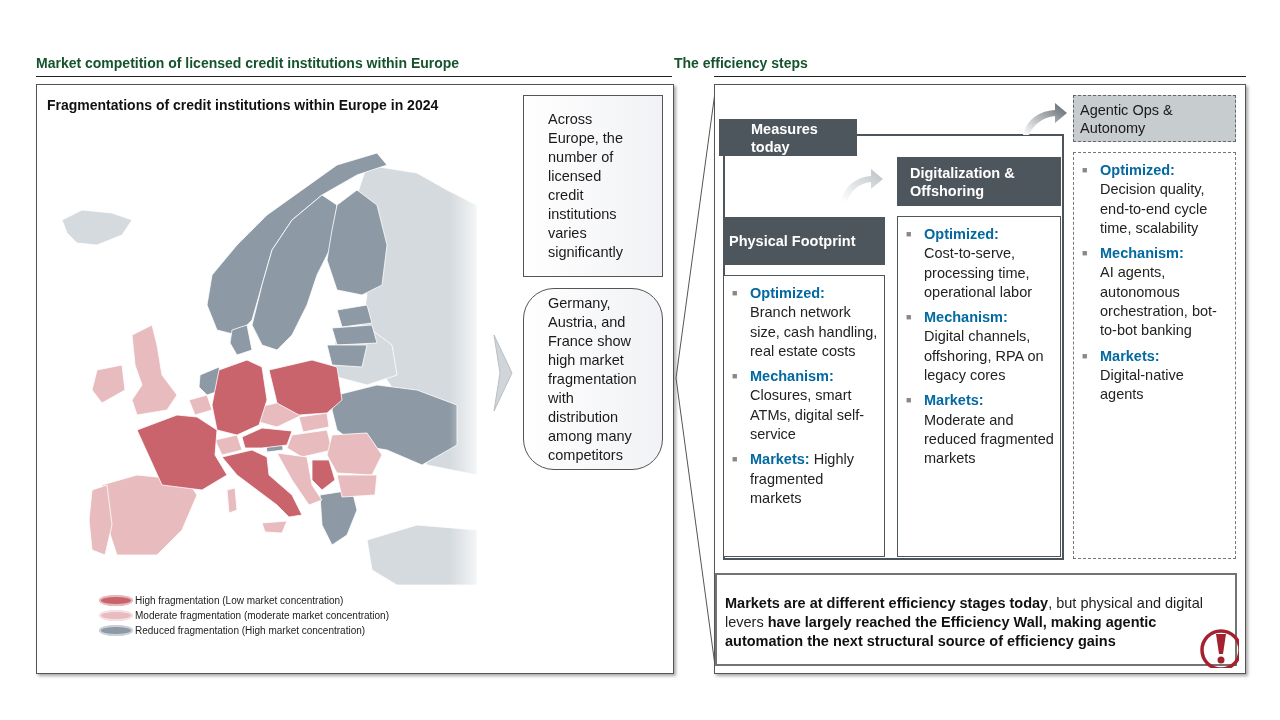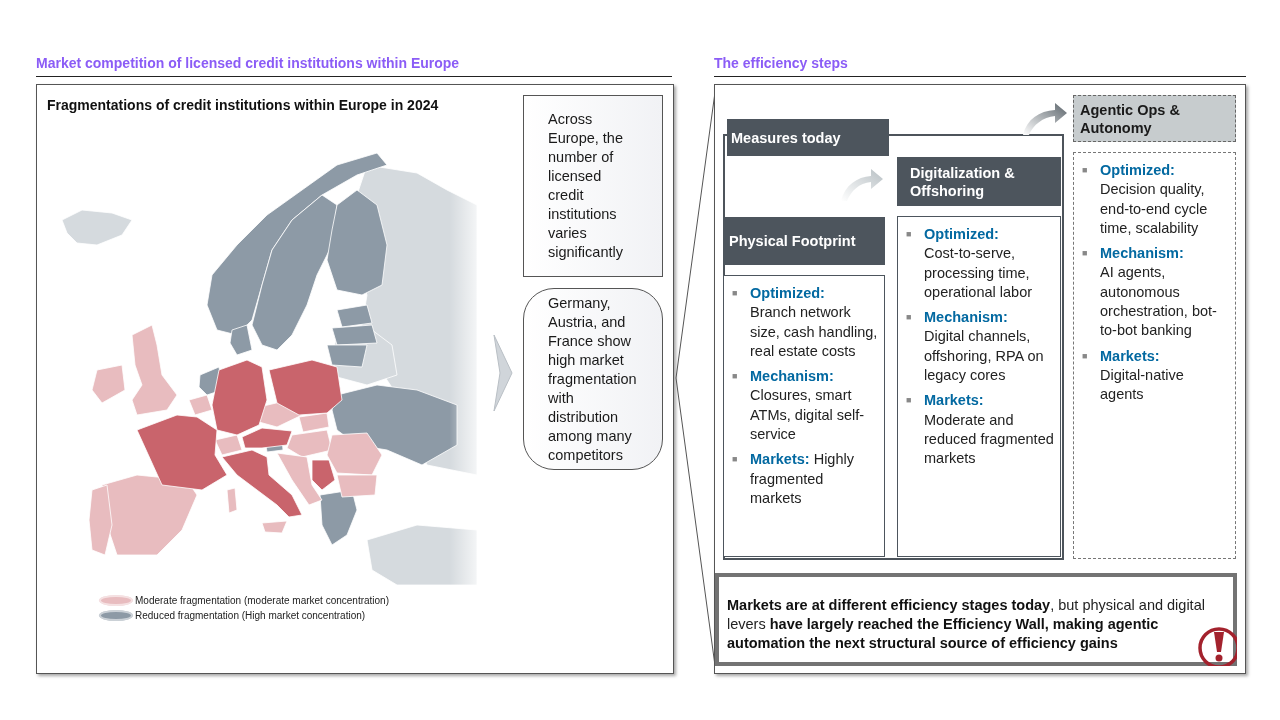--- a/index.html
+++ b/index.html
@@ -1,19 +1,19 @@
 <!DOCTYPE html>
 <html><head>
 <meta charset="utf-8">
 <style>
   * { box-sizing: border-box; margin: 0; padding: 0; }
   html, body { width: 1280px; height: 720px; background: #ffffff; overflow: hidden; }
   body { font-family: "Liberation Sans", sans-serif; color: #111; position: relative; }
 
-  .section-title { position: absolute; font-size: 14px; font-weight: bold; color: #8b5cf6; }
+  .section-title { position: absolute; font-size: 14px; font-weight: bold; color: #14532d; }
   .section-rule { position: absolute; height: 1px; background: #222; }
 
   
   .left-panel {
     position: absolute; left: 36px; top: 84px; width: 638px; height: 590px;
     border: 1px solid #555; background: #fff;
     box-shadow: 2px 2px 3px rgba(0,0,0,0.35);
   }
   .map-title { position: absolute; left: 10px; top: 12px; font-size: 14px; font-weight: bold; }
   .map-svg { position: absolute; left: 0; top: 60px; }
@@ -52,40 +52,40 @@
     padding: 8px 6px 0 8px; font-size: 14.5px; line-height: 19.3px; color: #222;
   }
   .content-box.dashed { border: 1px dashed #777; }
   .bullet { display: flex; margin-bottom: 6px; }
   .bullet-mark { width: 18px; flex: none; color: #888; font-size: 9px; line-height: 19px; }
   .bullet-label { font-weight: bold; color: #0369a1; }
 
   .agentic-header {
     position: absolute; left: 358px; top: 10px; width: 163px; height: 47px;
     background: #c7ccce; border: 1px dashed #666;
-    font-weight: bold; font-size: 14.5px; line-height: 18px; color: #1a1a1a;
+    font-weight: normal; font-size: 14.5px; line-height: 18px; color: #1a1a1a;
     padding: 5px 6px;
   }
   .arrow-svg { position: absolute; }
 
   .callout {
     position: absolute; left: 0px; top: 488px; width: 522px; height: 93px;
-    border: 4px solid #737373; background: #fff;
+    border: 2px solid #737373; background: #fff;
     padding: 19px 8px 0 8px; font-size: 14.5px; line-height: 19px; color: #222;
   }
   .callout b { color: #111; }
   .callout-icon { position: absolute; right: -4px; bottom: -4px; }
 </style>
 </head>
 <body>
 
 <div class="section-title" style="left:36px; top:55px;">Market competition of licensed credit institutions within Europe</div>
 <div class="section-rule" style="left:36px; top:76px; width:636px;"></div>
 
-<div class="section-title" style="left:714px; top:55px;">The efficiency steps</div>
+<div class="section-title" style="left:674px; top:55px;">The efficiency steps</div>
 <div class="section-rule" style="left:714px; top:76px; width:532px;"></div>
 
 <div class="left-panel">
   <div class="map-title">Fragmentations of credit institutions within Europe in 2024</div>
 
   <svg class="map-svg" width="450" height="440" viewBox="0 0 450 440">
     <defs>
       <linearGradient id="fadeRight" x1="0" x2="1" y1="0" y2="0">
         <stop offset="0.75" stop-color="#ffffff" stop-opacity="0"></stop>
         <stop offset="1" stop-color="#ffffff" stop-opacity="1"></stop>
@@ -130,20 +130,24 @@
       <path d="M185 312 L215 305 L230 312 L232 330 L255 350 L265 370 L252 372 L240 360 L220 345 L200 330 Z" fill="#c9646c"></path>
       <path d="M275 315 L292 315 L298 335 L285 345 L275 335 Z" fill="#c9646c"></path>
       <path d="M190 345 L198 343 L200 365 L192 368 Z" fill="#e8bcbf"></path>
       <path d="M225 378 L250 376 L245 388 L228 387 Z" fill="#e8bcbf"></path>
     </g>
     <rect x="300" y="0" width="150" height="440" fill="url(#fadeRight)"></rect>
   </svg>
 
   <div class="legend">
     <div class="legend-row">
+      <span class="legend-swatch" style="background:#c9646c;"></span>
+      <span>High fragmentation (Low market concentration)</span>
+    </div>
+    <div class="legend-row">
       <span class="legend-swatch" style="background:#e8bcbf;"></span>
       <span>Moderate fragmentation (moderate market concentration)</span>
     </div>
     <div class="legend-row">
       <span class="legend-swatch" style="background:#8d9aa6;"></span>
       <span>Reduced fragmentation (High market concentration)</span>
     </div>
   </div>
 
   <svg class="chevron" width="24" height="80" viewBox="0 0 24 80">
@@ -159,21 +163,21 @@
 </div>
 
 <svg class="funnel-line" width="1280" height="720" style="position:absolute;left:0;top:0;">
   <line x1="676" y1="378" x2="716" y2="85" stroke="#555" stroke-width="1"></line>
   <line x1="676" y1="378" x2="716" y2="673" stroke="#555" stroke-width="1"></line>
 </svg>
 
 <div class="right-panel">
 
   <div class="measures-frame"></div>
-  <div class="dark-header" style="left:12px; top:34px; width:162px; height:37px; padding-left:4px;">Measures today</div>
+  <div class="dark-header" style="left:4px; top:34px; width:138px; height:37px; padding-left:32px;">Measures today</div>
 
   <div class="dark-header" style="left:8px; top:132px; width:162px; height:48px; padding-left:6px;">Physical Footprint</div>
   <div class="content-box" style="left:8px; top:190px; width:162px; height:282px;">
     <div class="bullet">
       <span class="bullet-mark">■</span>
       <span><span class="bullet-label">Optimized:</span><br><span>Branch network size, cash handling, real estate costs</span></span>
     </div>
     <div class="bullet">
       <span class="bullet-mark">■</span>
       <span><span class="bullet-label">Mechanism:</span><br><span>Closures, smart ATMs, digital self-service</span></span>

